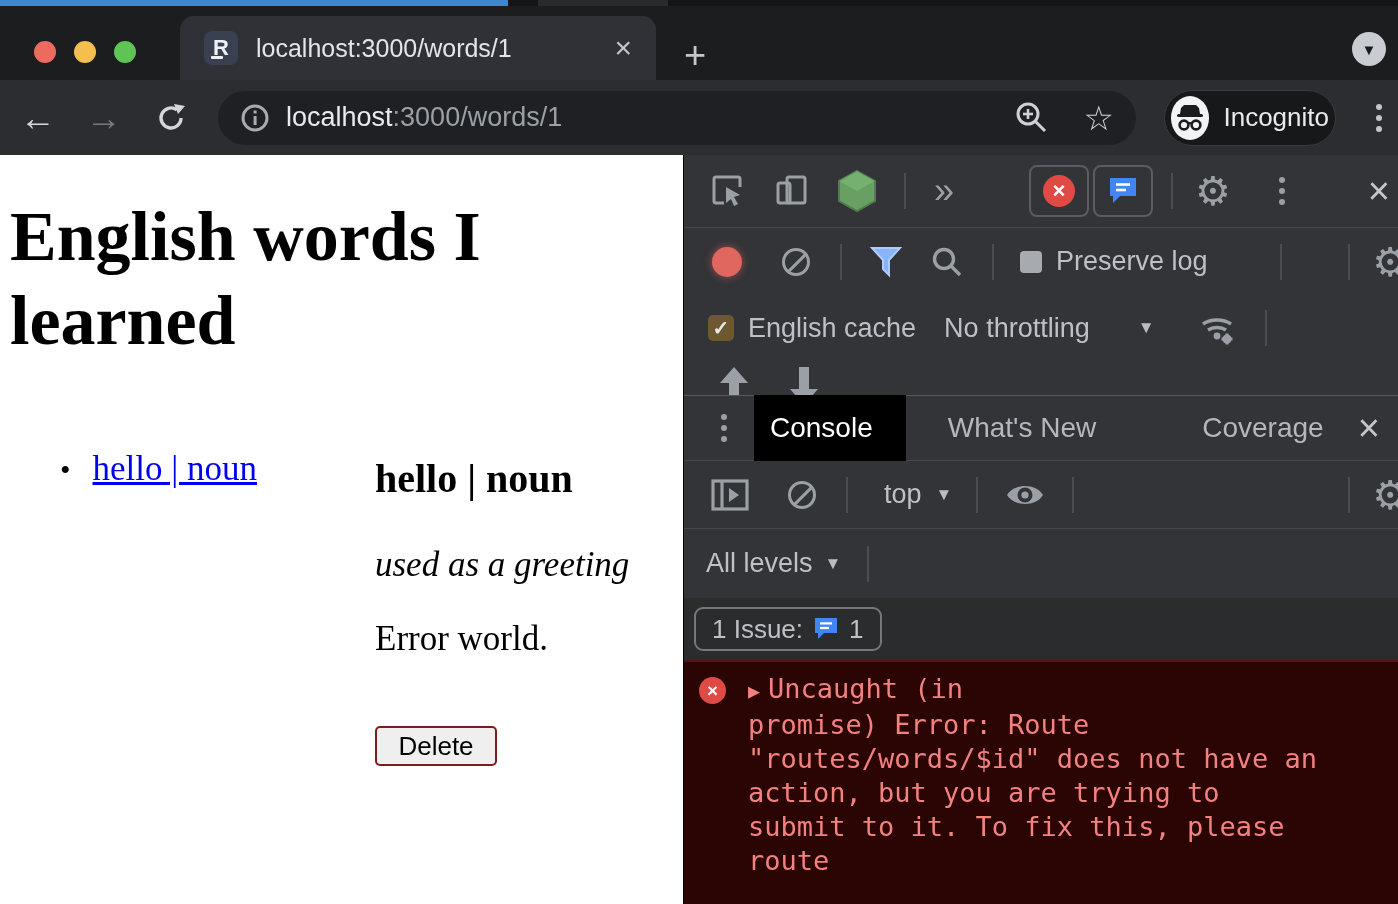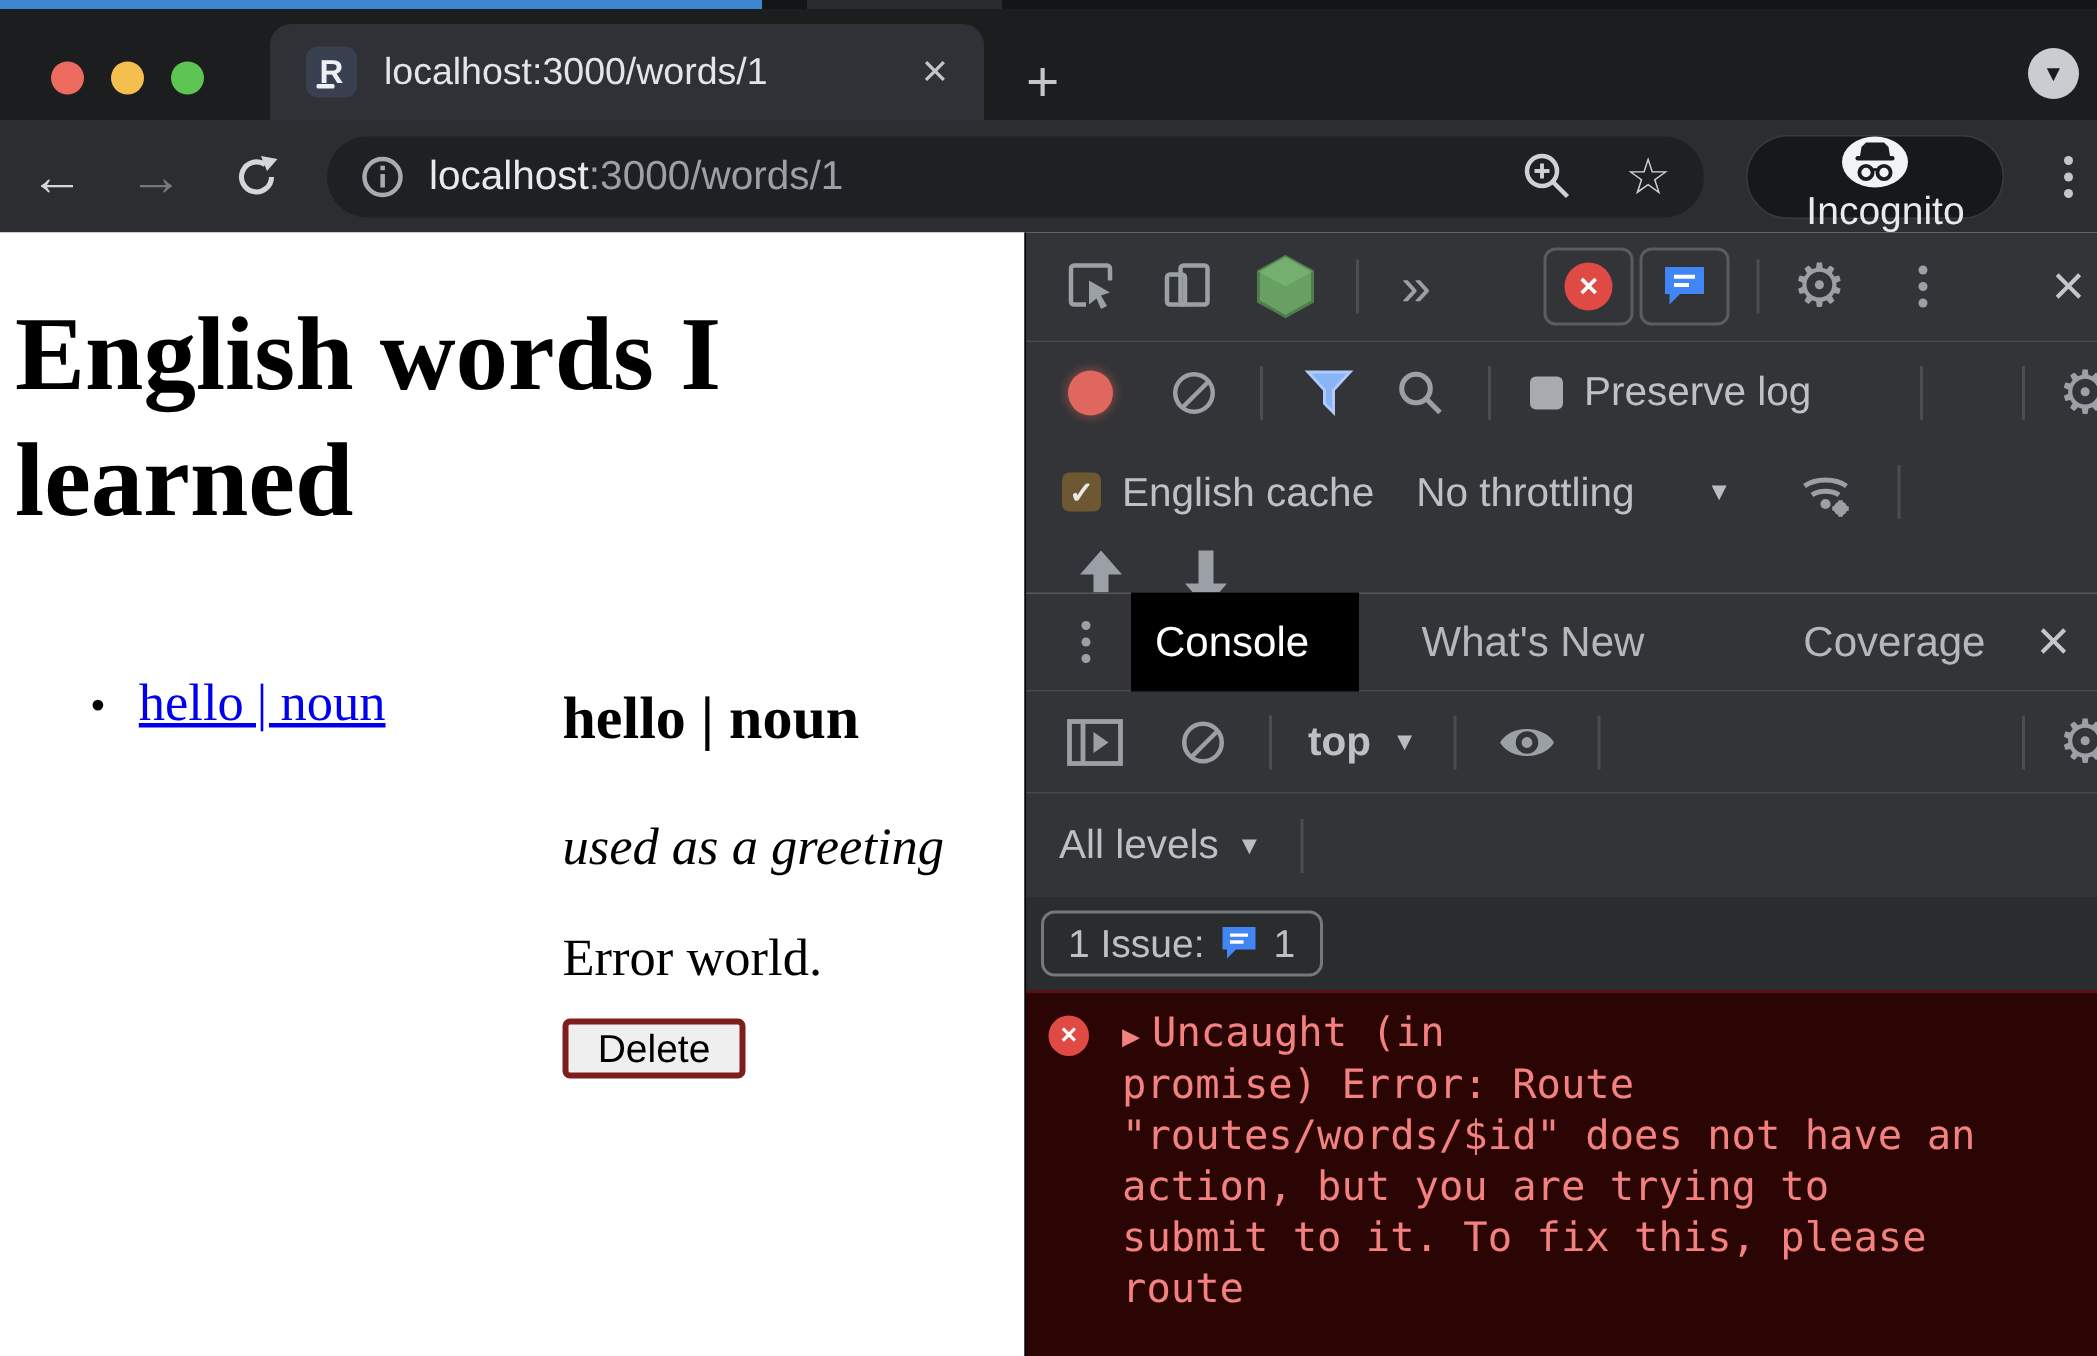--- a/index.html
+++ b/index.html
@@ -35,38 +35,38 @@
   .back    { color:#d4d7da; margin-left:20px; }
   .forward { color:#76797d; margin-left:30px; }
   .reload  { margin-left:32px; }
   .omnibox { margin-left:30px; width:918px; height:54px; background:#1f2023; border-radius:27px;
              display:flex; align-items:center; padding:0 22px; }
   .url { font-size:27px; margin-left:16px; white-space:nowrap; }
   .url .host { color:#e8eaed; } .url .rest { color:#9aa0a6; }
   .omni-right { margin-left:auto; display:flex; align-items:center; gap:34px; }
   .star { color:#ced2d6; font-size:34px; line-height:1; }
   .incog-pill { margin-left:28px; width:172px; height:56px; background:#17181a; border:1px solid #3a3b3e;
-                border-radius:28px; display:flex; align-items:center; padding:0 6px;flex-direction:column; }
+                border-radius:28px; display:flex; align-items:center; padding:0 6px; }
   .incog-circle { width:44px; height:44px; border-radius:50%; background:#f2f3f4; display:flex; align-items:center; justify-content:center; }
   .incog-label { color:#e9eaec; font-size:26px; margin-left:14px; }
   .menu-dots { margin-left:28px; }
   .vdots { width:6px; height:6px; border-radius:50%; background:#c3c6ca; box-shadow:0 11px 0 #c3c6ca, 0 22px 0 #c3c6ca; margin-top:-22px; }
 
   
   .page { position:absolute; left:0; top:155px; width:683px; height:749px; background:#ffffff; overflow:hidden;
           font-family:"Liberation Serif", serif; color:#000; }
   .page h1 { position:absolute; left:10px; top:40px; width:640px; font-size:70px; line-height:84px; font-weight:bold; }
   .word-row { position:absolute; left:60px; top:294px; font-size:35px; display:flex; align-items:baseline; }
   .bullet { font-size:30px; margin-right:22px; }
   .word-link { color:#0000ee; text-decoration:underline; cursor:pointer; }
   .detail { position:absolute; left:375px; top:0; width:300px; }
   .d-title { position:absolute; top:300px; font-size:40px; font-weight:bold; white-space:nowrap; }
   .d-def   { position:absolute; top:390px; font-size:35px; font-style:italic; white-space:nowrap; }
   .d-ex    { position:absolute; top:464px; font-size:35px; white-space:nowrap; }
-  .d-btn   { position:absolute; top:524px; width:122px; height:40px; background:#efefef; border:4px solid #7f1d1d;
+  .d-btn   { position:absolute; top:571px; width:122px; height:40px; background:#efefef; border:2px solid #7f1d1d;
              border-radius:5px; font-family:"Liberation Sans", sans-serif; font-size:26px; color:#000; }
 
   
   .devtools { position:absolute; left:683px; top:155px; width:715px; height:749px; background:#333437;
               border-left:1px solid #000; color:#bdc1c6; font-size:27px; overflow:hidden; }
   .dt-row { display:flex; align-items:center; position:relative; }
   .sep { width:2px; height:36px; background:#4b4d51; }
   .ico { display:flex; align-items:center; justify-content:center; }
   .gear { color:#9aa0a6; font-size:40px; line-height:1; }
 
@@ -316,21 +316,21 @@
     <div class="dt-row row-ctb">
       <span class="ico" style="margin-left:26px;">
         <svg width="40" height="36" viewBox="0 0 40 36">
           <rect x="3" y="4" width="34" height="28" class="st" style="stroke-width:3.2"></rect>
           <line x1="12" y1="4" x2="12" y2="32" class="st" style="stroke-width:3.2"></line>
           <polygon points="19,11 29,18 19,25" class="fl"></polygon>
         </svg>
       </span>
       <span class="block-ico" style="margin-left:38px;"></span>
       <span class="sep" style="margin-left:30px;"></span>
-      <span class="topword" style="margin-left:24px;font-weight:bold;">top</span>
+      <span class="topword" style="margin-left:36px;">top</span>
       <span class="caret" style="margin-left:14px;">▼</span>
       <span class="sep" style="margin-left:24px;"></span>
       <span class="ico" style="margin-left:26px;">
         <svg width="42" height="32" viewBox="0 0 42 32">
           <path d="M3 16 C10 4 32 4 39 16 C32 28 10 28 3 16 Z" class="fl"></path>
           <circle cx="21" cy="16" r="7.5" fill="#333437"></circle>
           <circle cx="21" cy="16" r="3.6" class="fl"></circle>
         </svg>
       </span>
       <span class="sep" style="margin-left:26px;"></span>

